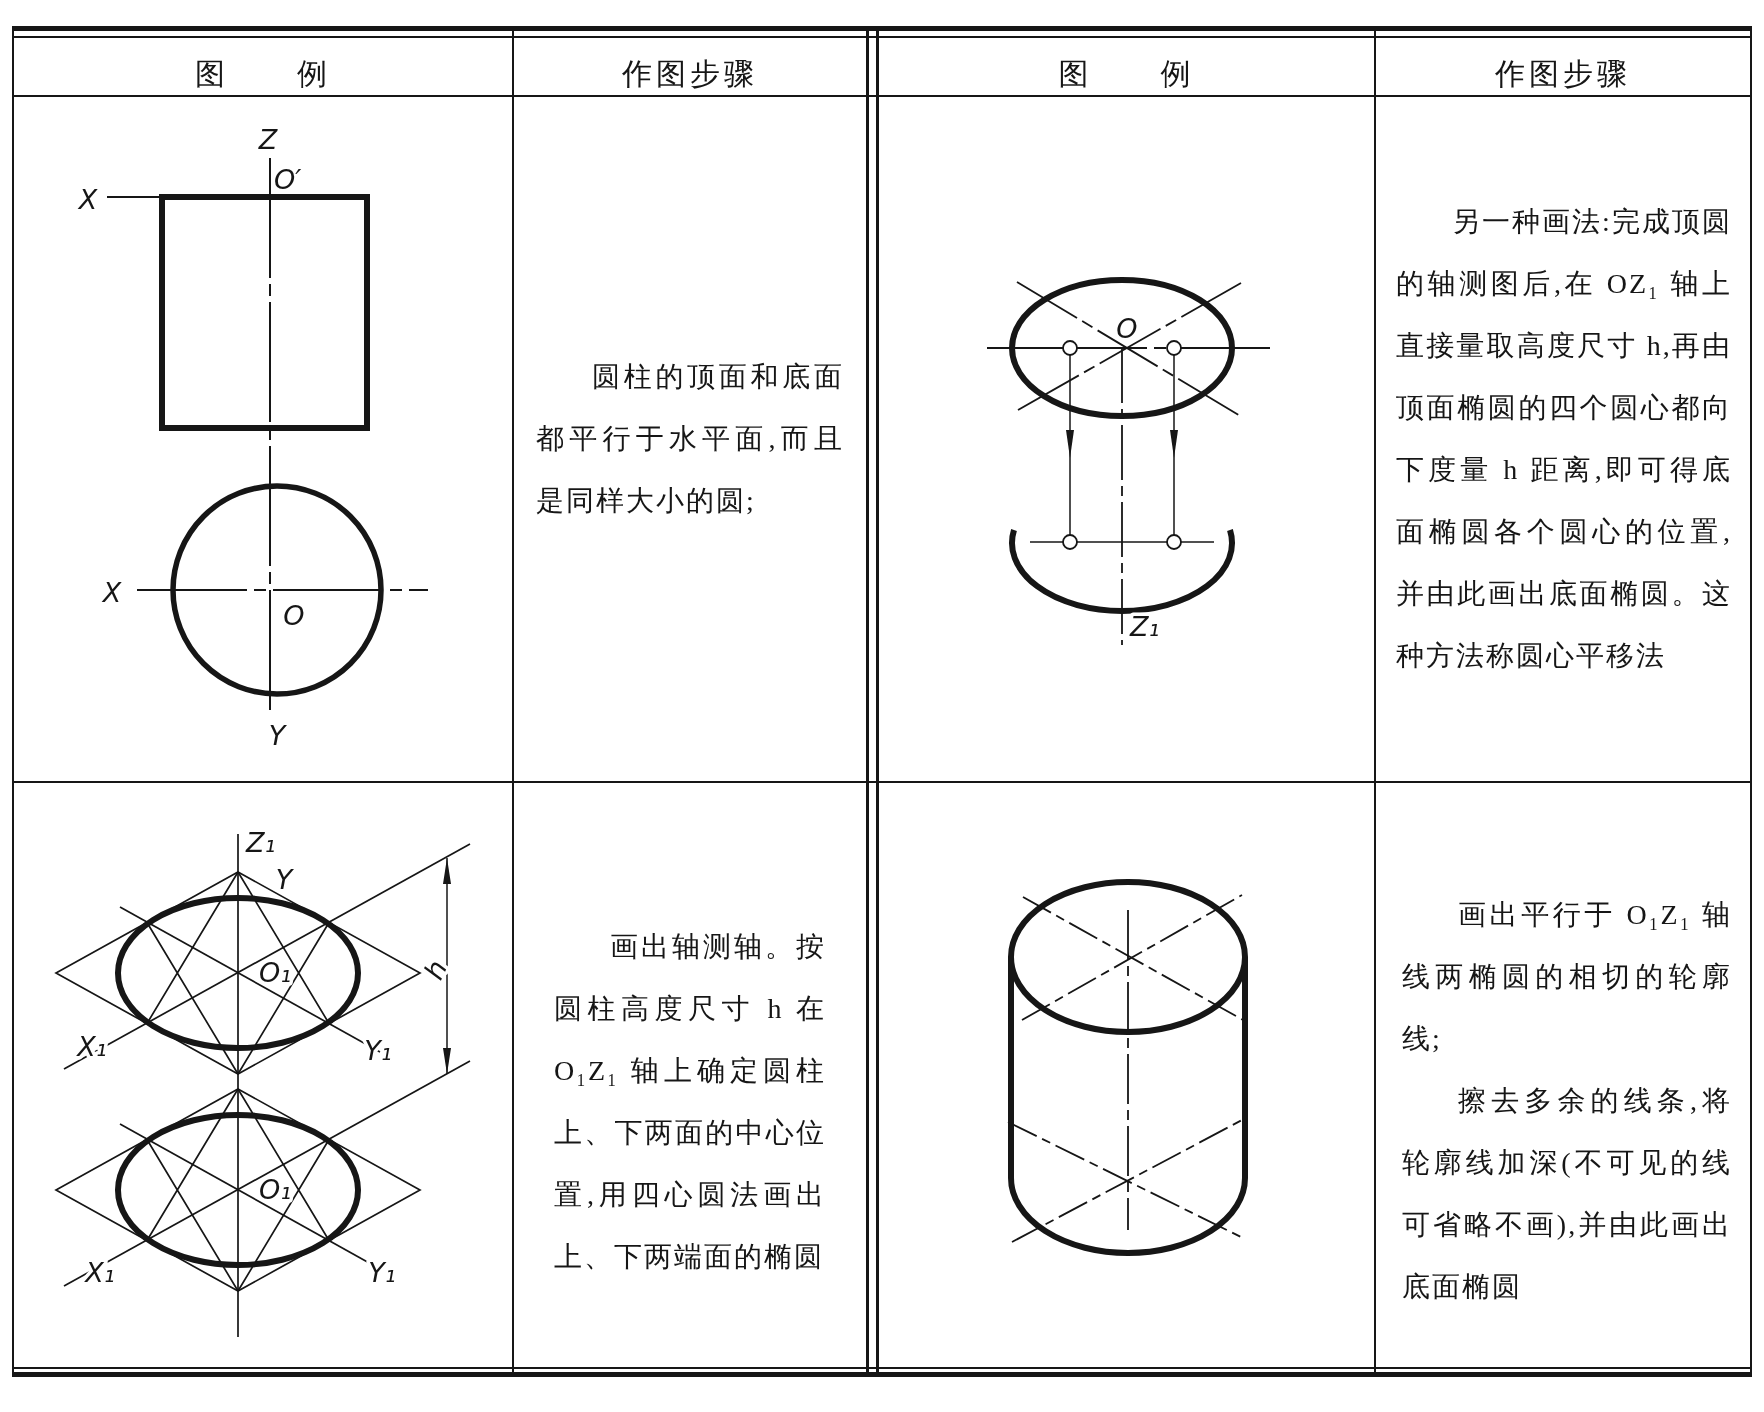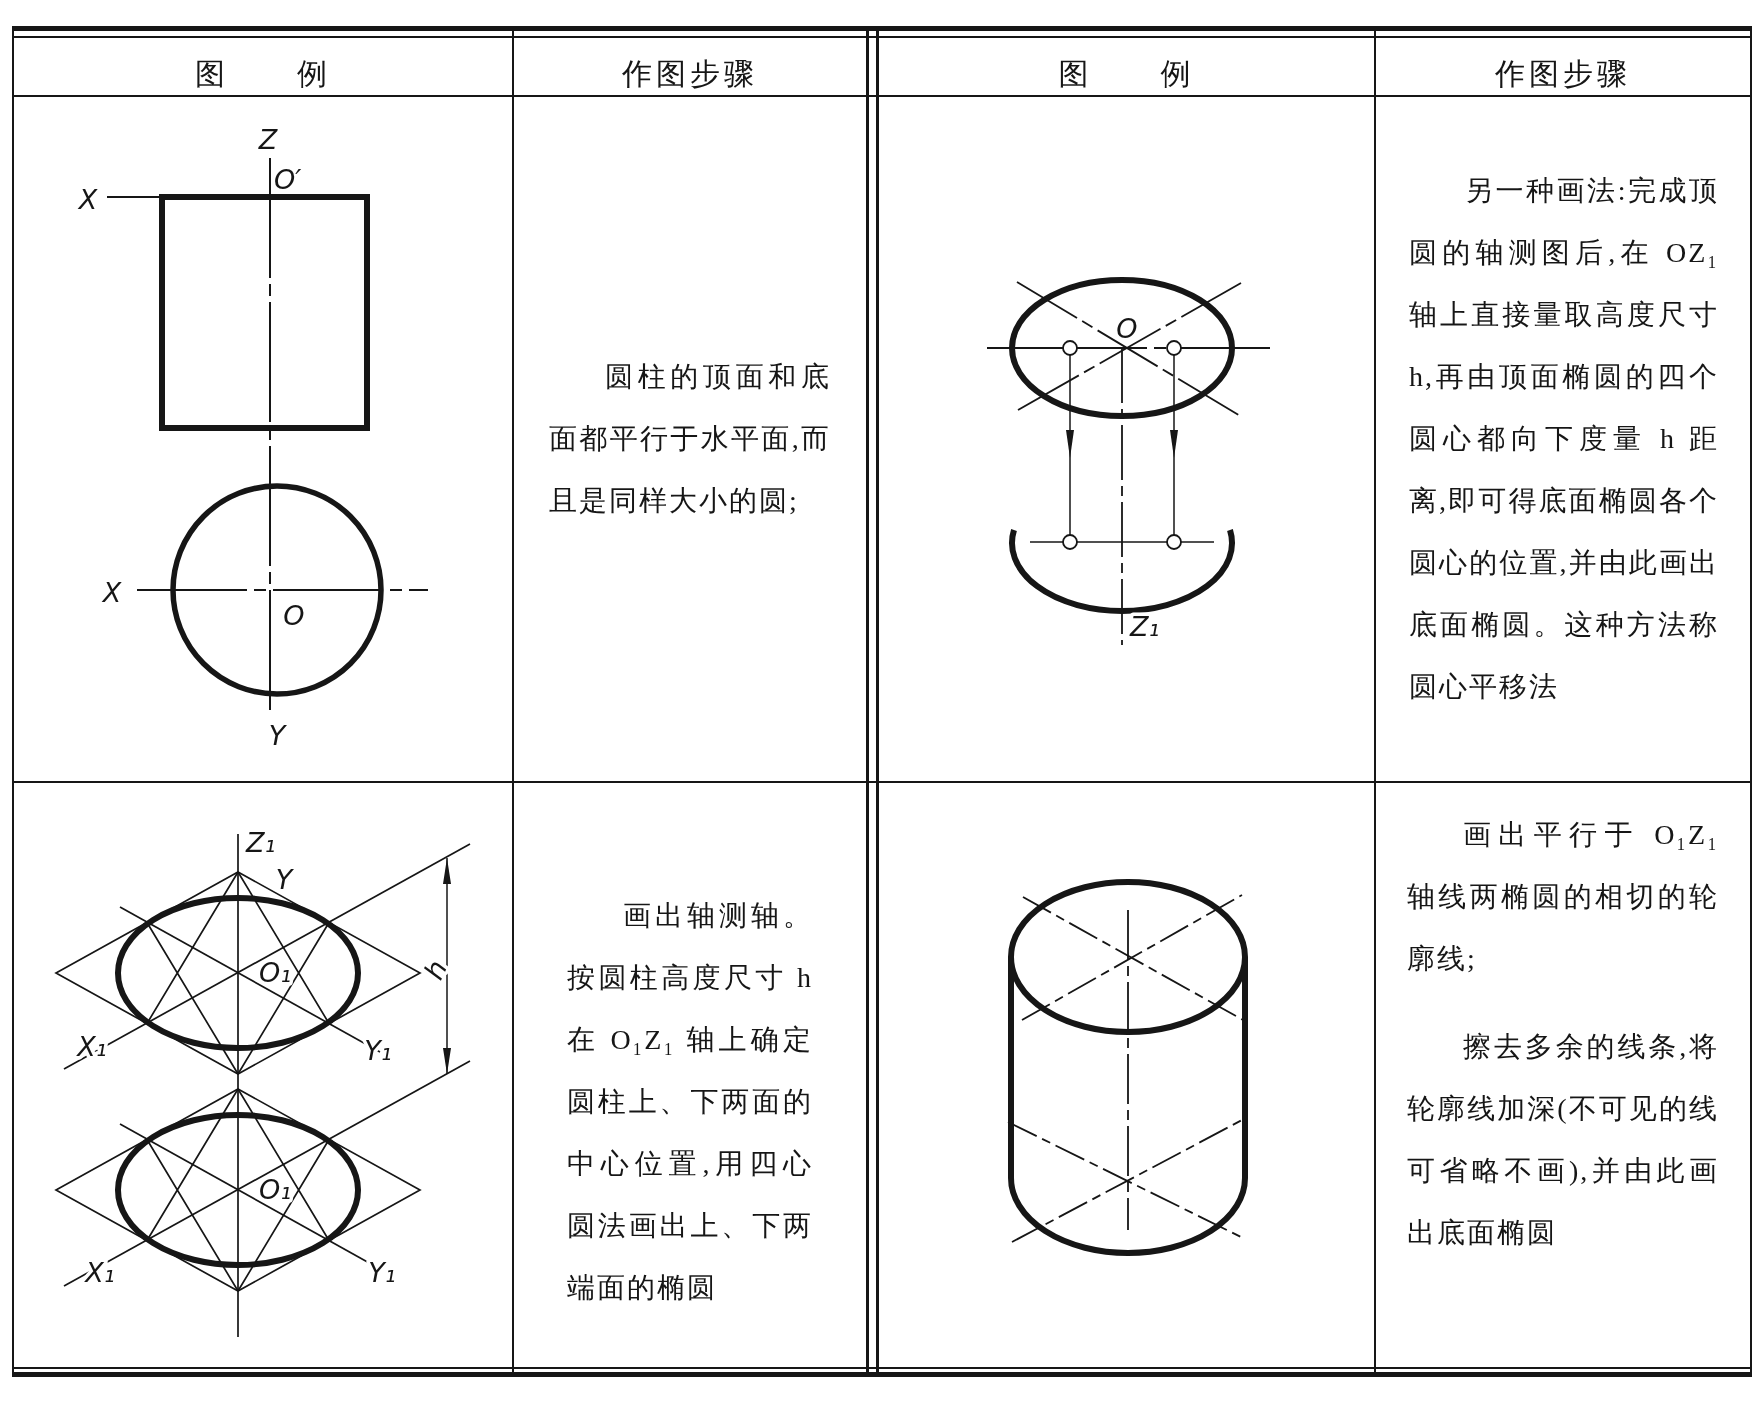--- a/index.html
+++ b/index.html
@@ -12,21 +12,21 @@
   .hdr{
     position:absolute;top:38px;height:57px;
     display:flex;align-items:center;justify-content:center;
     font-size:30px;letter-spacing:4px;margin-top:8px;
   }
   .steps{
     position:absolute;display:flex;flex-direction:column;justify-content:center;
     font-size:28px;line-height:62px;letter-spacing:2px;
     text-align:justify;box-sizing:border-box;
   }
-  .steps p{margin:13px;text-indent:2em;}
+  .steps p{margin:0;text-indent:2em;}
   .fig{position:absolute;}
   .lbl{
     font-family:"DejaVu Sans","Liberation Sans",sans-serif;
     font-style:italic;font-size:27px;fill:#161616;
     paint-order:stroke;stroke:#ffffff;stroke-width:7px;stroke-linejoin:round;
   }
   svg *{vector-effect:none;}
 </style>
 </head>
 <body>
@@ -60,21 +60,21 @@
 
 <div class="steps" style="left:514px;top:97px;width:352px;height:684px;padding:0 22px;align-items:center;">
   <p>圆柱的顶面和底面都平行于水平面,而且是同样大小的圆;</p>
 </div>
 <div class="steps" style="left:1374px;top:97px;width:376px;height:684px;padding:0 18px 0 22px;">
   <p>另一种画法:完成顶圆的轴测图后,在 OZ₁ 轴上直接量取高度尺寸 h,再由顶面椭圆的四个圆心都向下度量 h 距离,即可得底面椭圆各个圆心的位置,并由此画出底面椭圆。这种方法称圆心平移法</p>
 </div>
 <div class="steps" style="left:514px;top:742px;width:352px;height:720px;padding:0 40px;">
   <p>画出轴测轴。按圆柱高度尺寸 h 在 O₁Z₁ 轴上确定圆柱上、下两面的中心位置,用四心圆法画出上、下两端面的椭圆</p>
 </div>
-<div class="steps" style="left:1374px;top:742px;width:376px;height:584px;padding:0 18px 0 20px;">
+<div class="steps" style="left:1374px;top:809px;width:376px;height:584px;padding:0 18px 0 28px;">
   <p>画出平行于 O₁Z₁ 轴线两椭圆的相切的轮廓线;</p>
   <p>擦去多余的线条,将轮廓线加深(不可见的线可省略不画),并由此画出底面椭圆</p>
 </div>
 
 <svg class="fig" style="left:12px;top:97px;" width="502" height="684" viewBox="0 0 502 684">
   <g fill="none" stroke="#161616">
 
     <path d="M95 100 H152" stroke-width="2"></path>
 
     <rect x="150" y="100" width="205" height="231" stroke-width="6"></rect>

